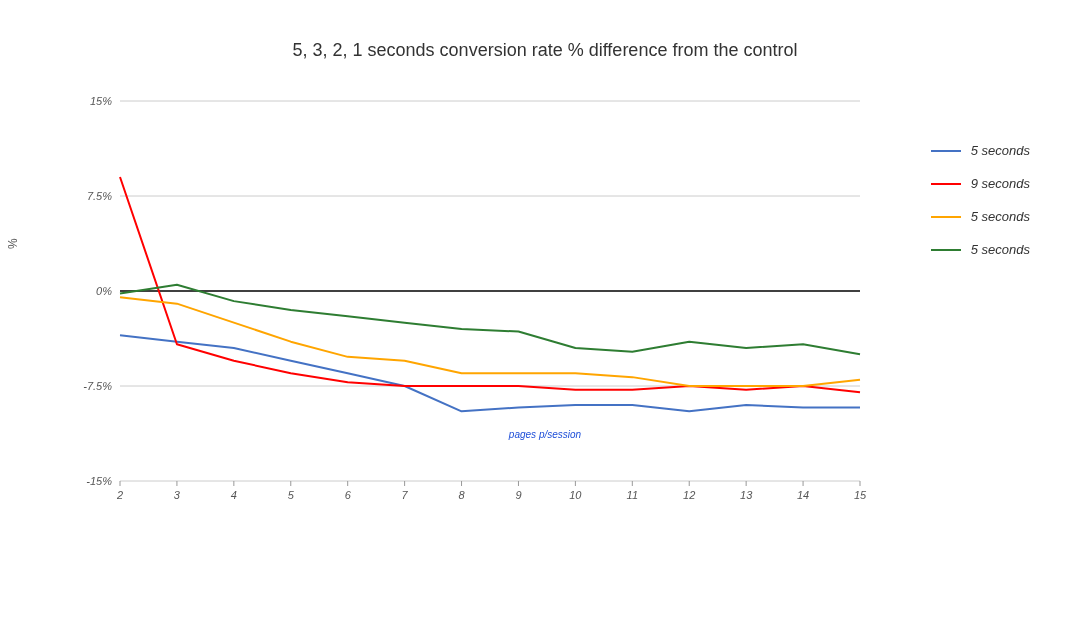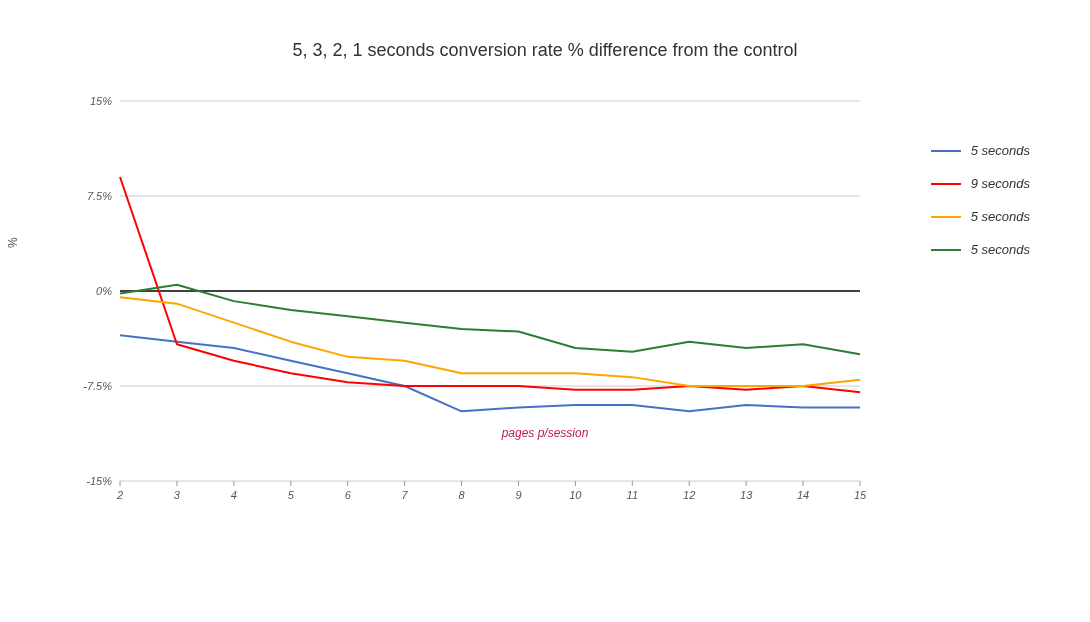--- a/index.html
+++ b/index.html
@@ -43,22 +43,22 @@
       padding-left: 5px;
     }
     .chart-inner {
       flex: 1;
       position: relative;
       font-style: italic;
     }
     .x-axis-label {
       text-align: center;
       font-style: italic;
-      font-size: 12px;
-      color: #be185d;
+      font-size: 10px;
+      color: #1d4ed8;
       margin-bottom: 20px;
       margin-top: 12px;
     }
     .legend {
       position: absolute;
       top: 72px;
       right: 60px;
       display: flex;
       flex-direction: column;
       gap: 18px;

